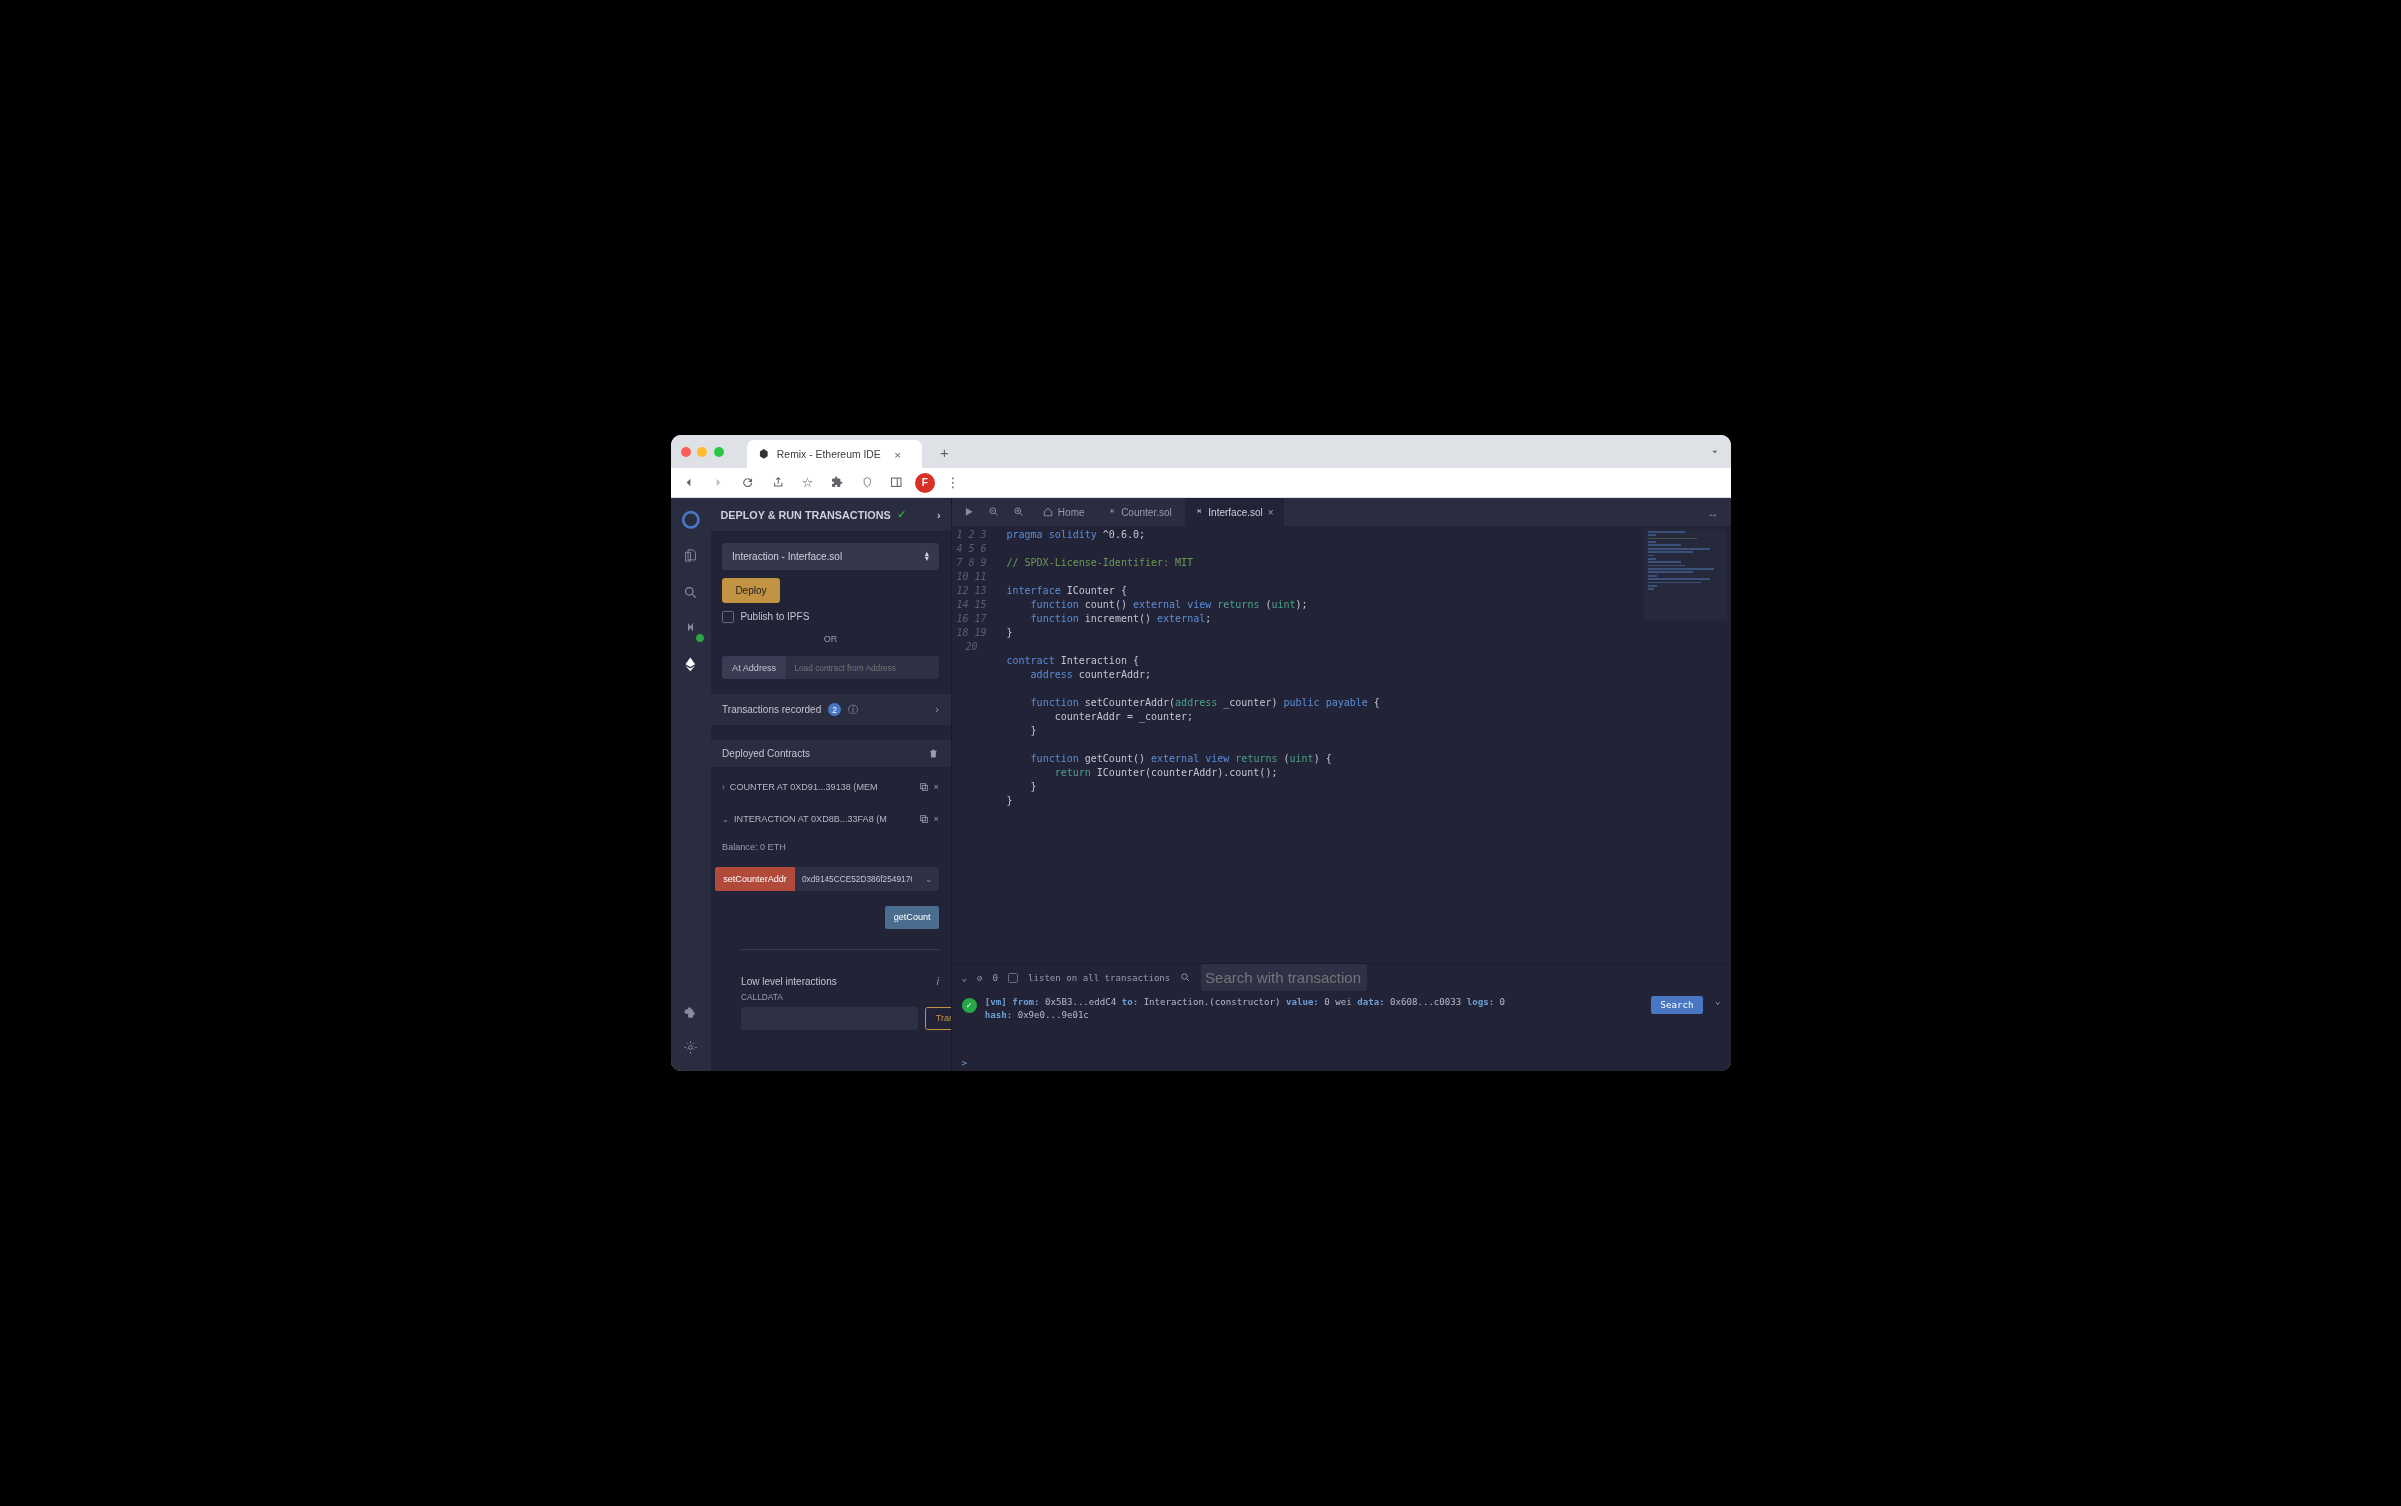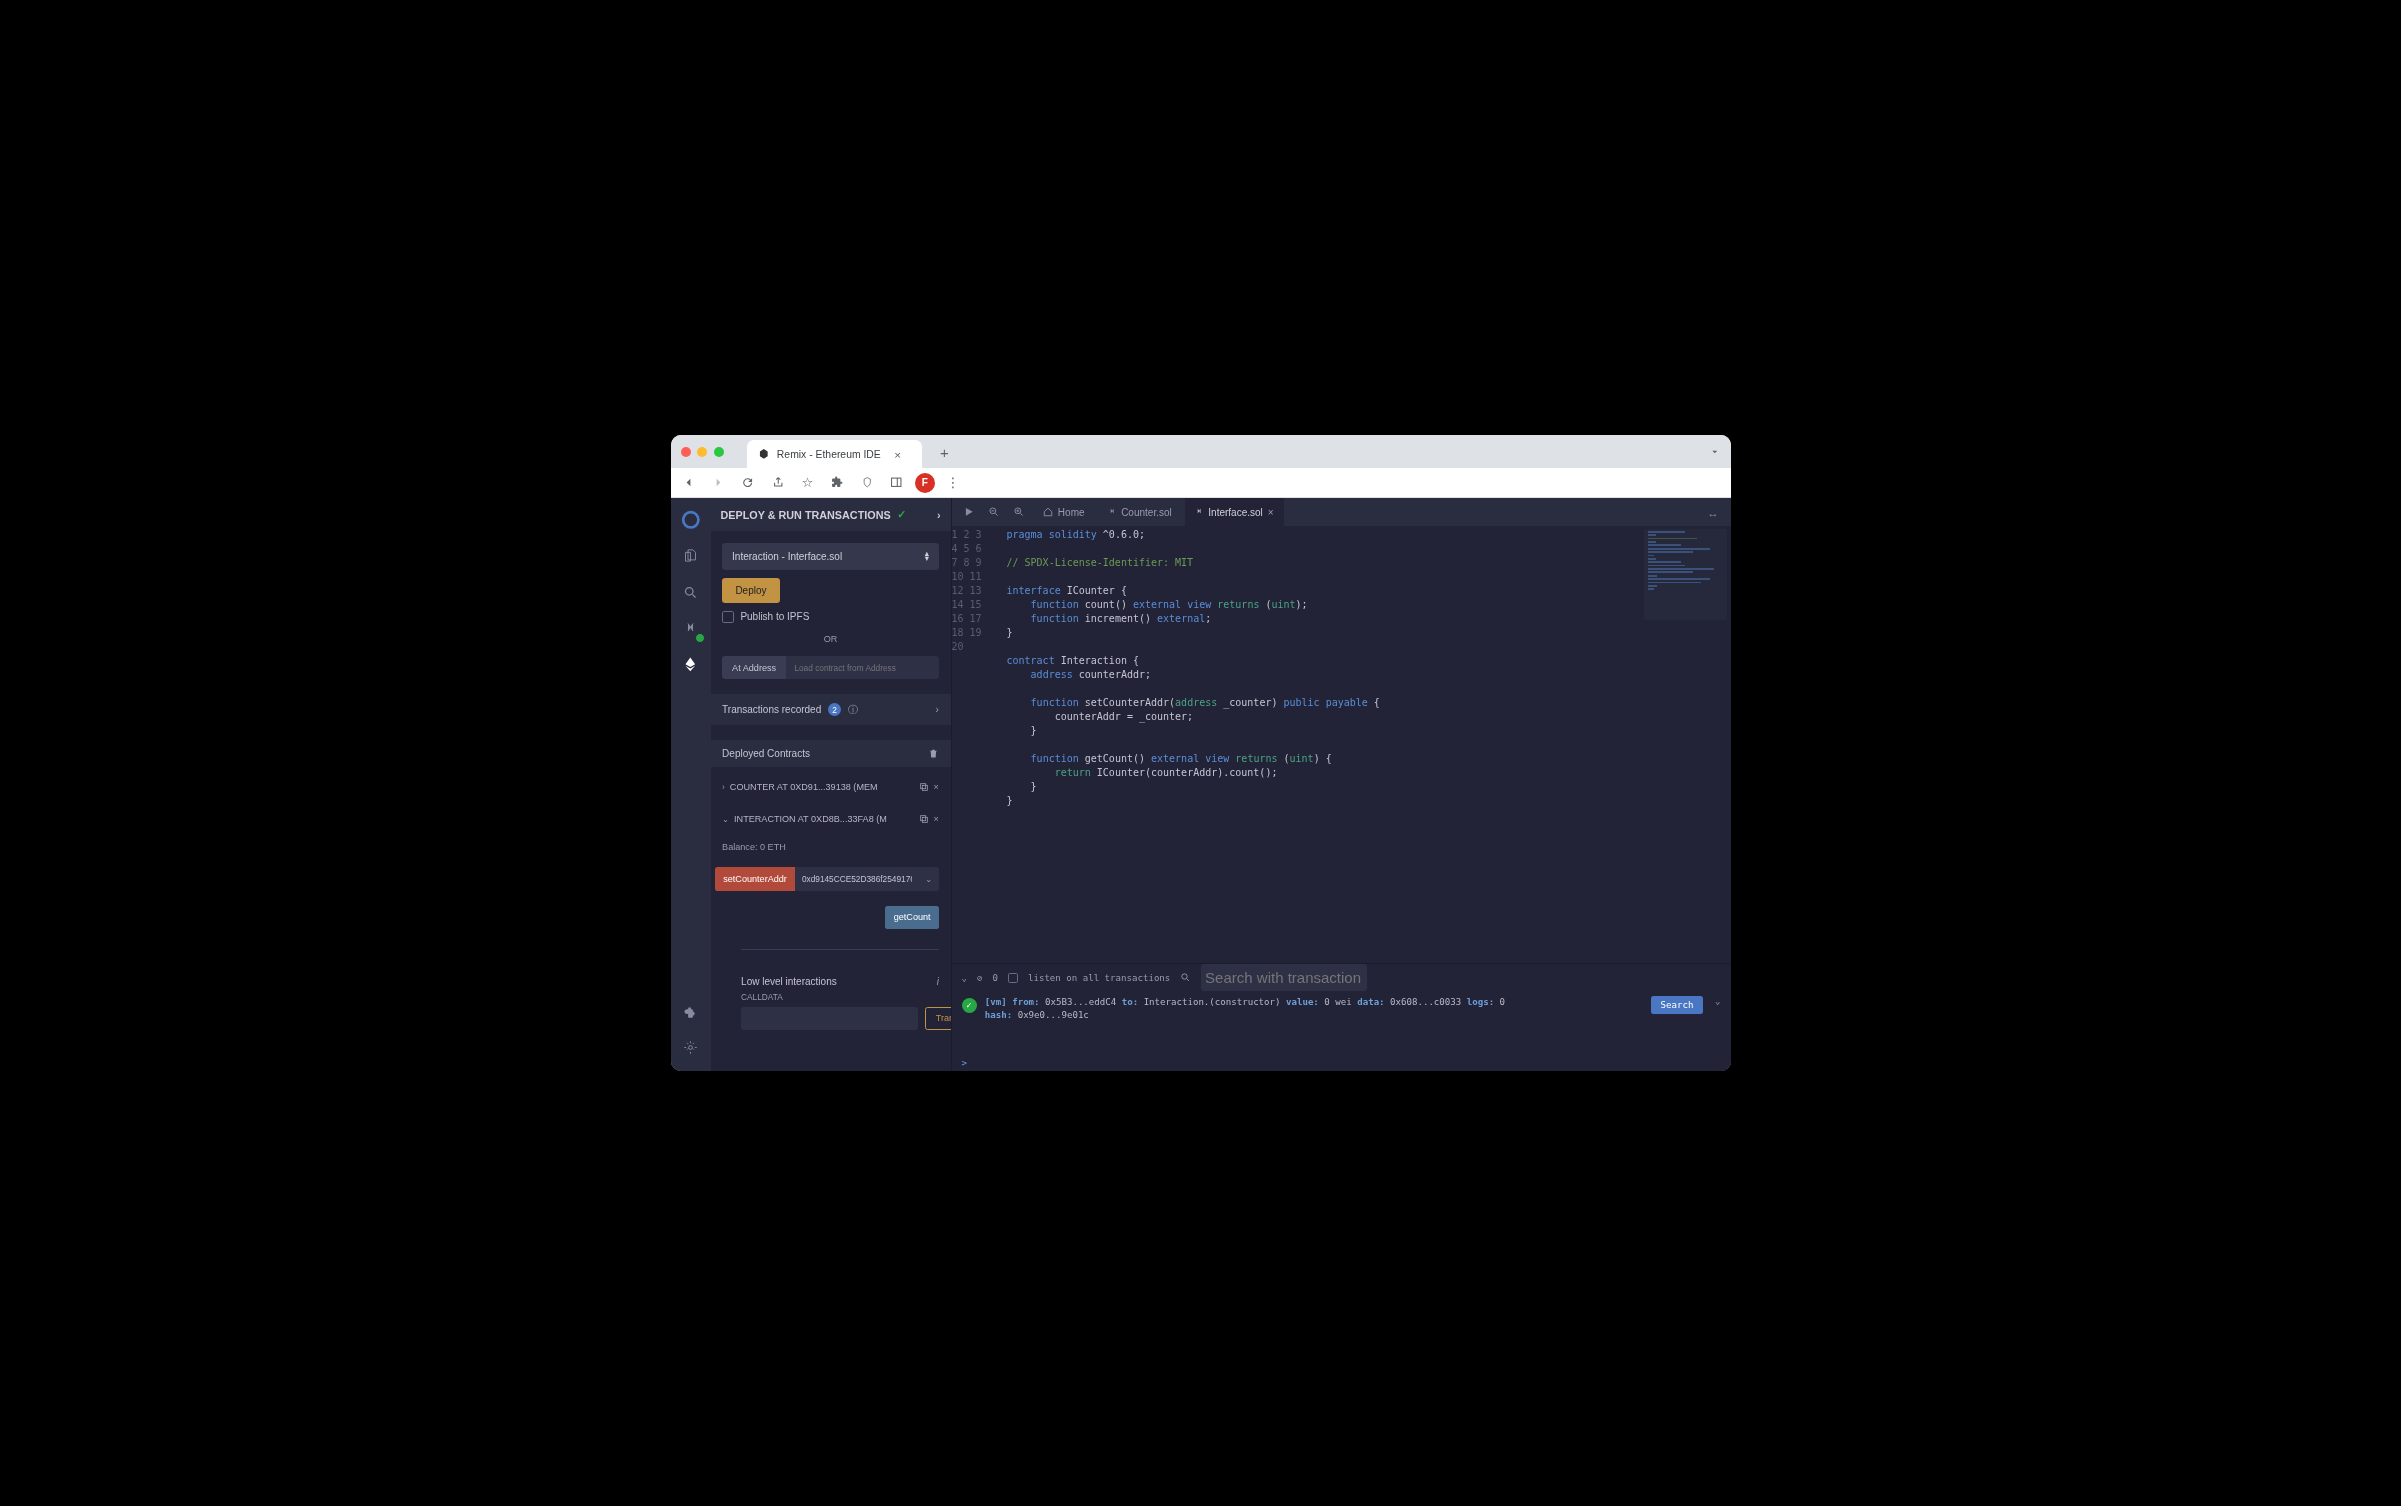--- a/index.html
+++ b/index.html
@@ -190,21 +190,21 @@
     
     .main-area{flex:1;display:flex;flex-direction:column;background:#2a2c3f;}
     .editor-tabs{height:28px;display:flex;align-items:center;padding:0 6.7px;gap:3.3px;background:#2a2c3f;}
     .editor-tabs .tool-icon{width:21.6px;height:21.6px;display:flex;align-items:center;justify-content:center;color:#8a8ba1;cursor:pointer;font-size:11.6px;}
     .play{color:#3fa850;}
     .editor-tab{display:flex;align-items:center;gap:5px;padding:0 10px;height:28px;font-size:10px;color:#9a9bb0;cursor:pointer;}
     .editor-tab.active{background:#222336;color:#d0d0db;}
     .editor-tab .tab-close-e{color:#9a9bb0;cursor:pointer;}
     .expand-h{margin-left:auto;color:#9a9bb0;}
     .editor{flex:1;display:flex;background:#222336;font-family:'Menlo','Consolas',monospace;font-size:10px;line-height:14px;position:relative;overflow:hidden;}
-    .gutter{width:50px;text-align:left;padding:1.7px 10px 0 0;color:#5a5c72;user-select:none;}
+    .gutter{width:50px;text-align:center;padding:1.7px 10px 0 0;color:#5a5c72;user-select:none;font-style:italic;}
     .code{flex:1;padding:1.7px 0 0 5px;white-space:pre;color:#c5c5d2;position:relative;}
     .k{color:#5b8dd6;} 
     .ty{color:#4aa384;} 
     .cm{color:#6a9955;}
     .minimap{position:absolute;top:3.3px;right:3.3px;width:83px;height:91px;background:#2a2c3f;opacity:.6;border-radius:1.7px;overflow:hidden;}
     .minimap-line{height:1.7px;margin:1.7px 3.3px;background:#5b8dd6;opacity:.7;}
     
     .terminal{height:108px;background:#222336;border-top:0.8px solid #1a1b2e;display:flex;flex-direction:column;font-family:'Menlo',monospace;font-size:9.1px;}
     .term-bar{height:27px;display:flex;align-items:center;padding:0 10px;gap:10px;color:#9a9bb0;}
     .term-bar .box{width:10px;height:10px;border:0.8px solid #696b85;border-radius:1.7px;}

